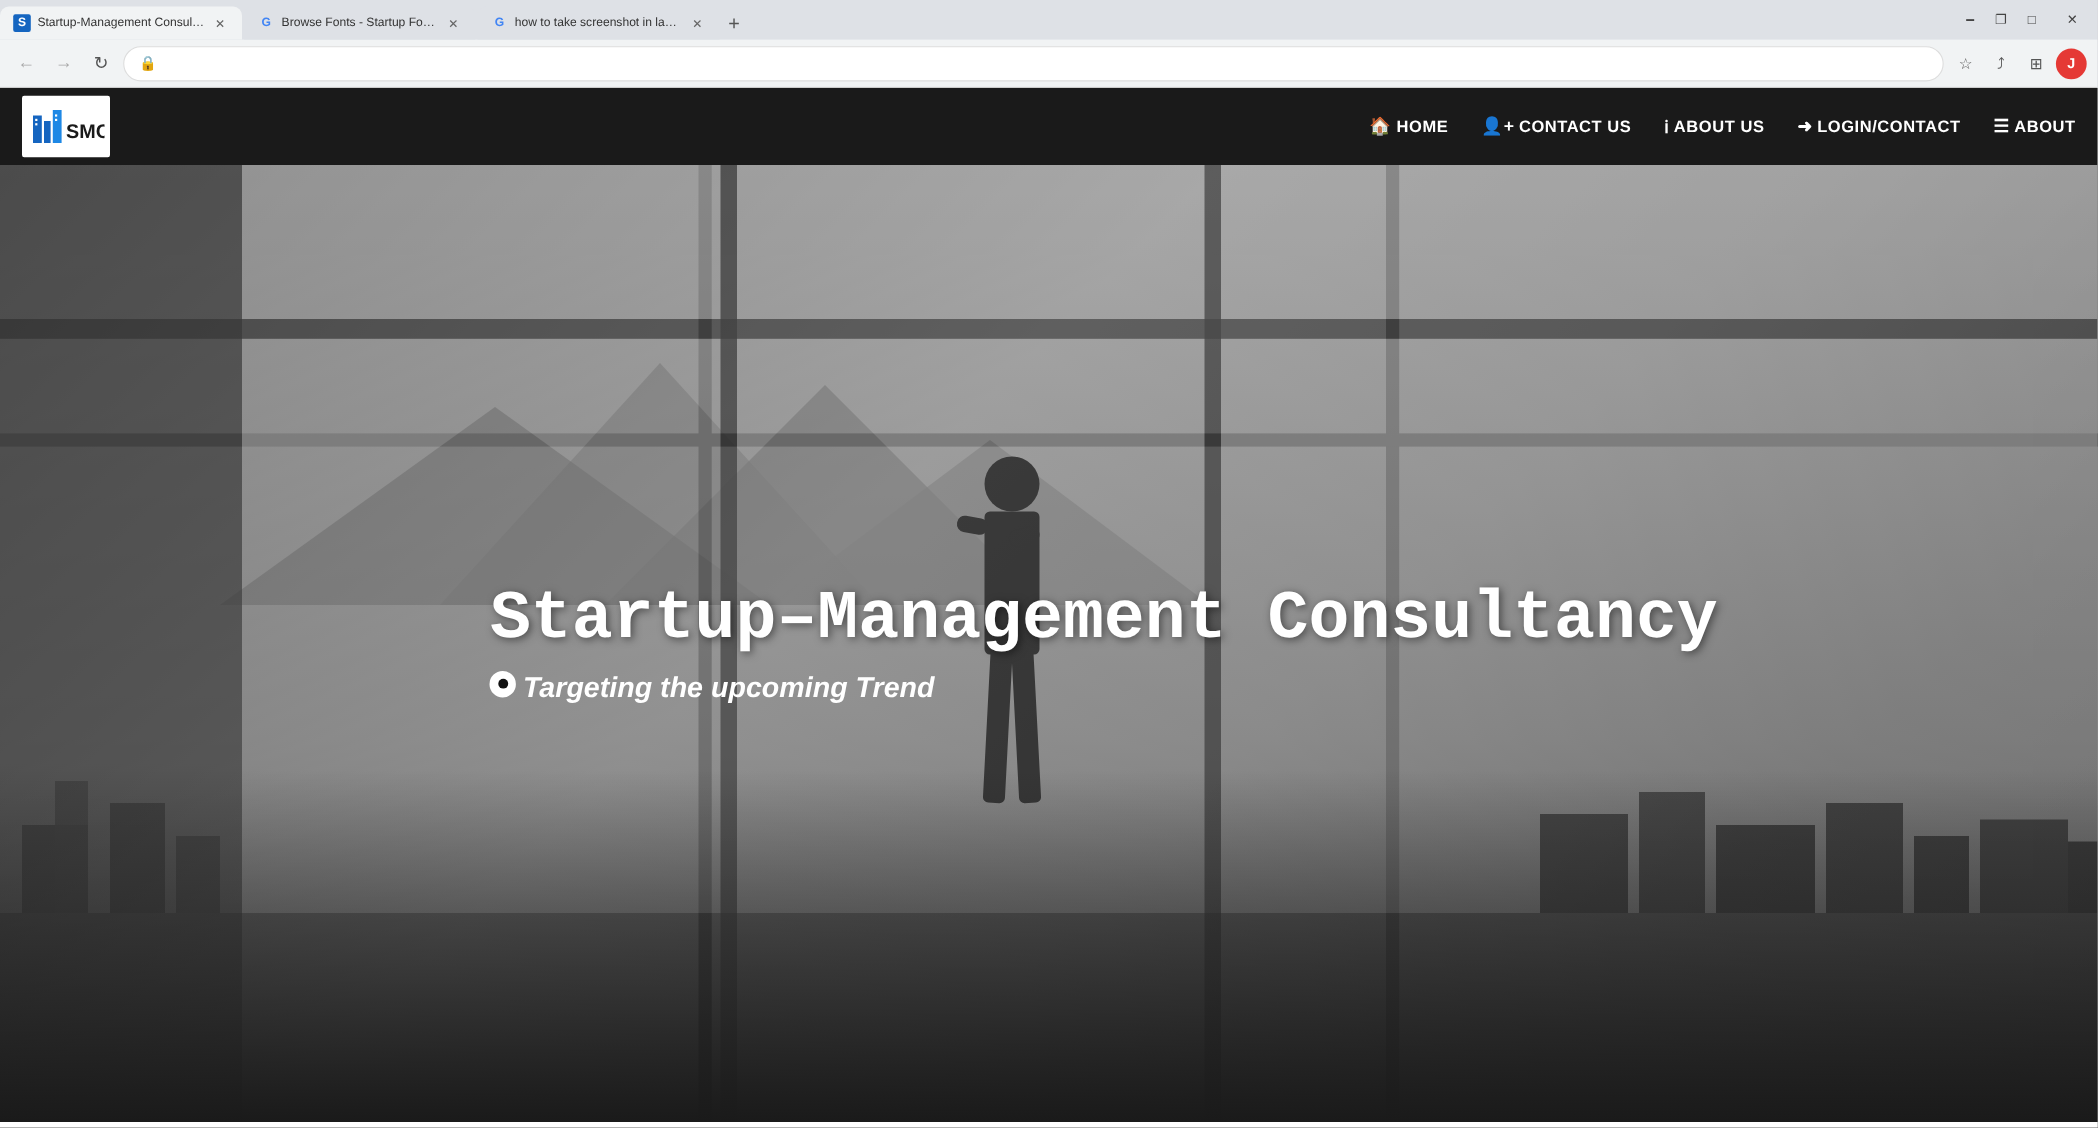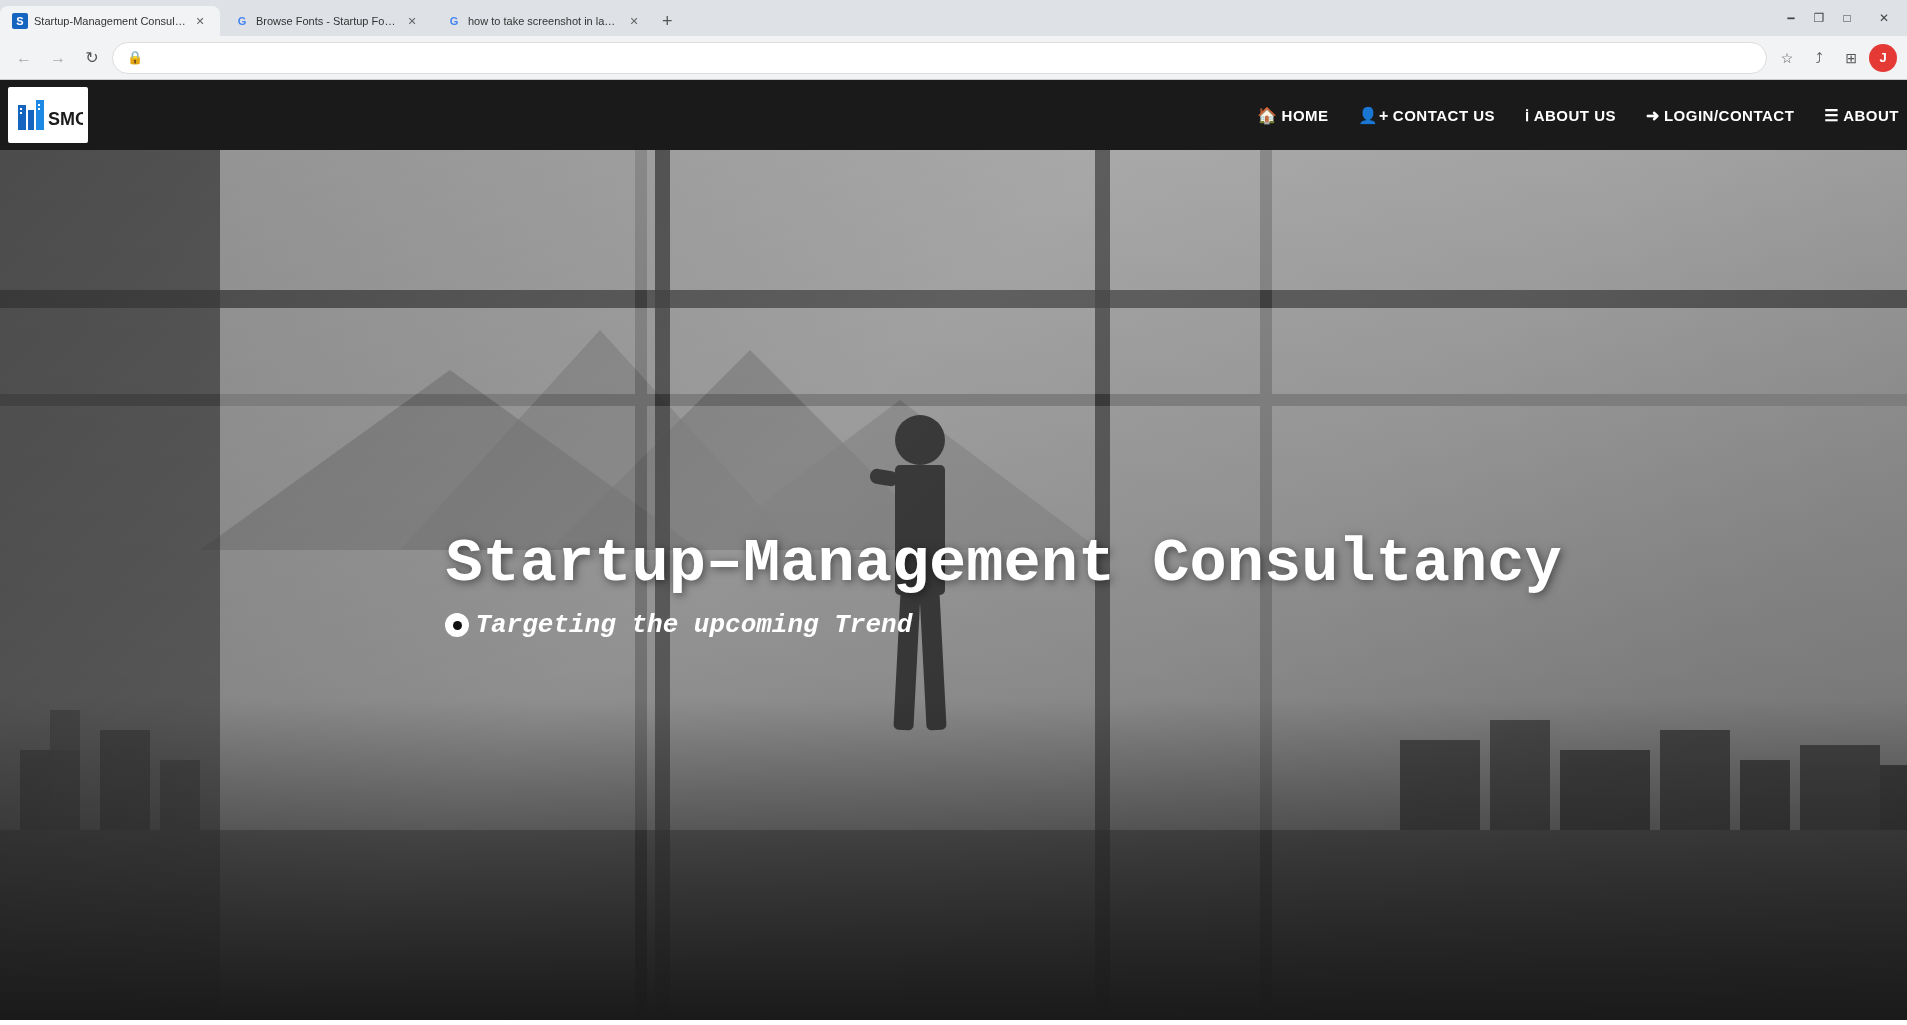--- a/index.html
+++ b/index.html
@@ -77,21 +77,21 @@
     .website {
       width: 1907px;
     }
 
     
     .navbar {
       background: #1a1a1a;
       height: 70px;
       display: flex;
       align-items: center;
-      padding: 0 8px;
+      padding: 0 20px;
       gap: 20px;
     }
     .logo-box {
       width: 80px;
       height: 56px;
       background: white;
       display: flex;
       align-items: center;
       justify-content: center;
       border-radius: 2px;
@@ -171,26 +171,26 @@
       font-size: 62px;
       font-weight: bold;
       color: white;
       font-family: Liberation Mono, monospace;
       text-shadow: 2px 2px 8px rgba(0,0,0,0.5);
       line-height: 1.1;
     }
     .hero-subtitle {
       font-size: 26px;
       color: white;
-      font-family: Liberation Mono, monospace;
+      font-family: Liberation Sans, sans-serif;
       font-style: italic;
       font-weight: bold;
       margin-top: 12px;
       display: flex;
-      align-items: center;
+      align-items: flex-start;
       justify-content: flex-start;
       gap: 6px;
     }
 
     
     .city-overlay {
       position: absolute;
       bottom: 0;
       left: 0;
       right: 0;

